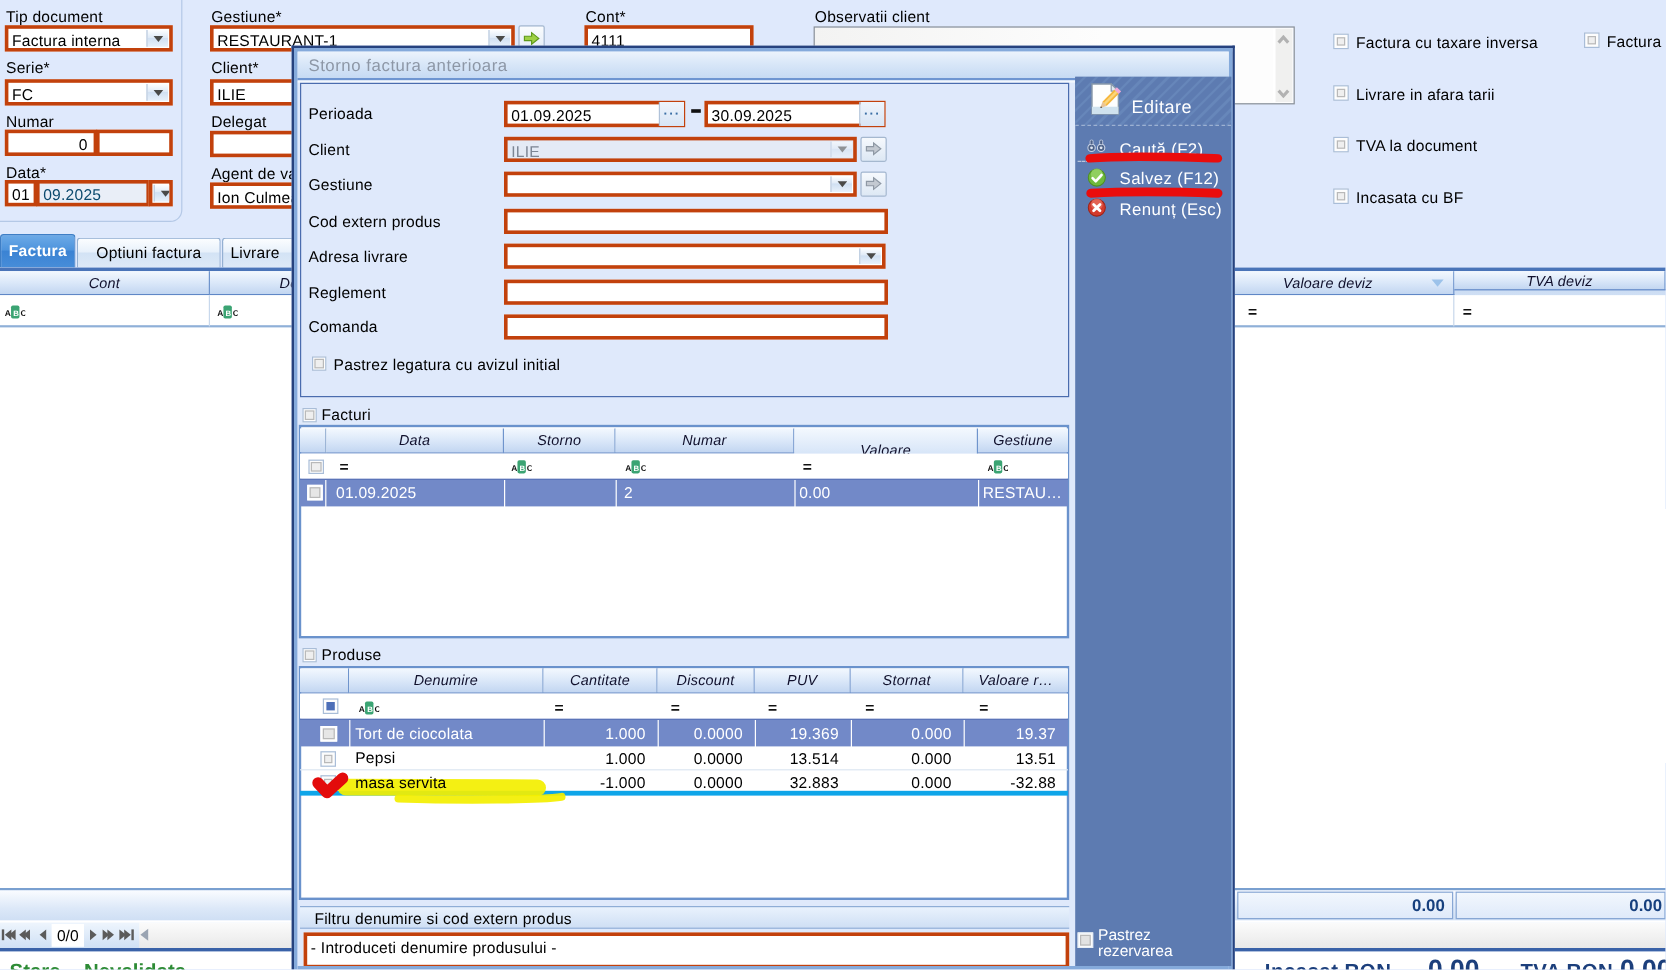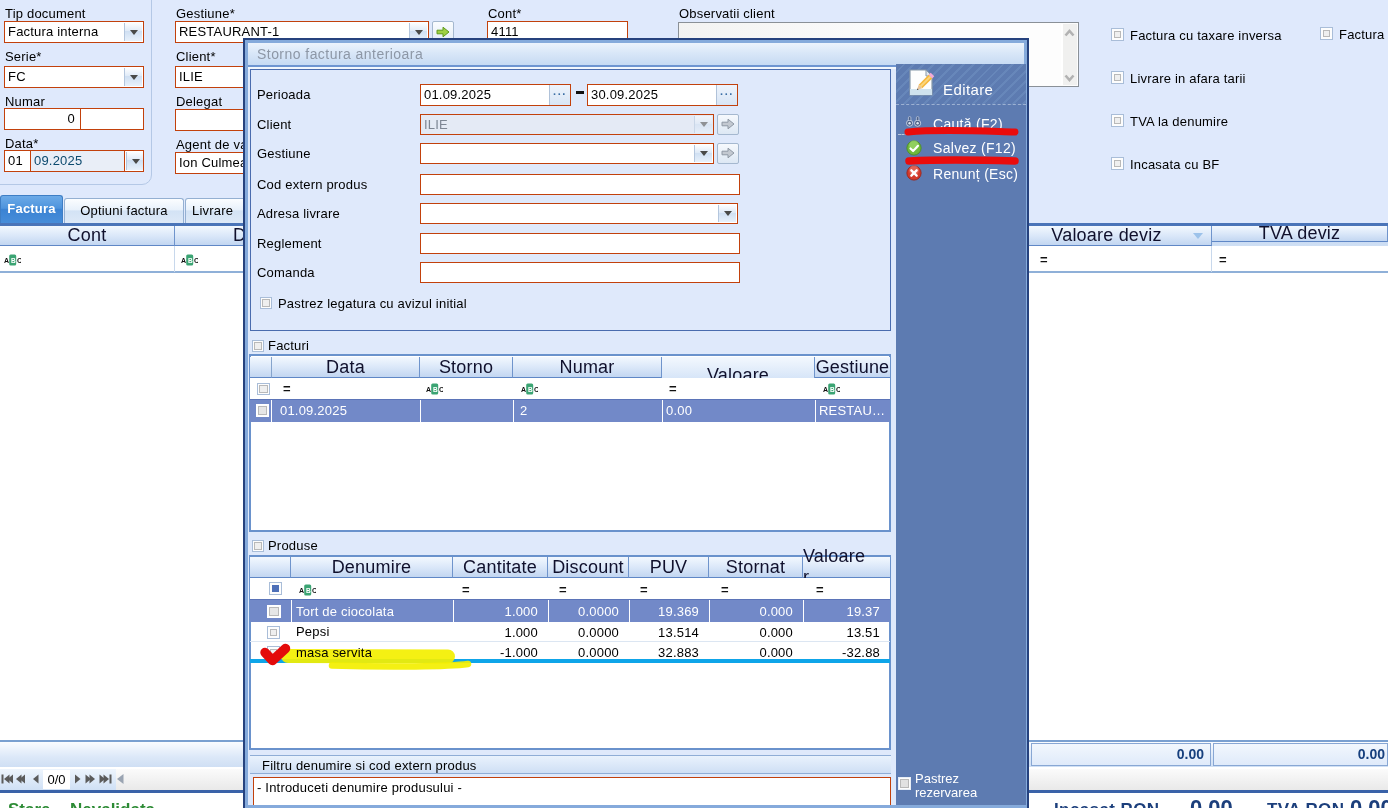--- a/index.html
+++ b/index.html
@@ -1,33 +1,33 @@
 <!DOCTYPE html>
 <html><head>
 <meta charset="utf-8">
 <style>
   html,body{margin:0;padding:0}
   body{width:1388px;height:808px;overflow:hidden;position:relative;
        background:#dfe9fc;font-family:"Liberation Sans",sans-serif;font-size:13px;color:#000}
   .a{position:absolute;box-sizing:border-box}
   .lbl{position:absolute;font-size:13px;letter-spacing:.2px;white-space:nowrap}
-  .inp{position:absolute;box-sizing:border-box;background:#fff;border:1px solid #c2410c;
+  .inp{position:absolute;box-sizing:border-box;background:#fff;border:3px solid #c2410c;
        font-size:13px;letter-spacing:.2px;line-height:19px;padding:0 3px;white-space:nowrap;overflow:hidden}
   .combo .arr{position:absolute;top:1px;right:1px;bottom:1px;width:17px;
        background:linear-gradient(#fdfeff,#dfeaf7 45%,#cfdff2 46%,#e8f1fb);
        border-left:1px solid #b4c6dd;display:flex;align-items:center;justify-content:center}
   .tri{width:0;height:0;border-left:4px solid transparent;border-right:4px solid transparent;
        border-top:5px solid #4a4a48}
   .cb{position:absolute;width:13px;height:13px;border:1px solid #a9bdd8;background:#fdfdfd;box-sizing:border-box}
   .cb i{position:absolute;left:2px;top:2px;right:2px;bottom:2px;border:1px solid #b9b9b9;background:#efefef}
   .dots{color:#3a6ea5;font-weight:bold;letter-spacing:1px;font-size:11px}
   .hdrcell{position:absolute;box-sizing:border-box;display:flex;align-items:center;justify-content:center;
       background:linear-gradient(#f3f8fe,#dbe8f9 50%,#c2d6f1);
       border-right:1px solid #6f94cc;border-bottom:1px solid #5f87c6;
-      font-size:18px;color:#10102c;letter-spacing:.2px}
+      font-style:italic;font-size:12px;color:#10102c;letter-spacing:.2px}
   .eq{position:absolute;font-weight:bold;font-size:13px;color:#111}
   .num{text-align:right;padding-right:5px}
 </style>
 </head>
 <body>
 
 <div id="bgwin" class="a" style="left:0;top:0;width:1388px;height:808px"></div>
 
 <div class="a" style="left:-14px;top:-14px;width:166px;height:199px;border:1px solid #b4c8e6;border-radius:10px"></div>
 
@@ -82,21 +82,21 @@
     <i></i>
   </div>
 <div class="lbl" style="left:1130px;top:28px">Factura cu taxare inversa</div>
 <div class="cb" style="left:1111px;top:71px">
     <i></i>
   </div>
 <div class="lbl" style="left:1130px;top:71px">Livrare in afara tarii</div>
 <div class="cb" style="left:1111px;top:114px">
     <i></i>
   </div>
-<div class="lbl" style="left:1130px;top:114px">TVA la denumire</div>
+<div class="lbl" style="left:1130px;top:114px">TVA la document</div>
 <div class="cb" style="left:1111px;top:157px">
     <i></i>
   </div>
 <div class="lbl" style="left:1130px;top:157px">Incasata cu BF</div>
 <div class="cb" style="left:1320px;top:27px">
     <i></i>
   </div>
 <div class="lbl" style="left:1339px;top:27px">Factura</div>
 
 <div class="a" style="left:0;top:195px;width:63px;height:28px;background:linear-gradient(#6caae7,#4e94dd 45%,#3b83d3 50%,#478dd9);border:1px solid #3e7ec5;border-bottom:0;border-radius:3px 3px 0 0;color:#fff;font-weight:bold;text-align:center;line-height:26px;font-size:13px;letter-spacing:.2px">Factura</div>

